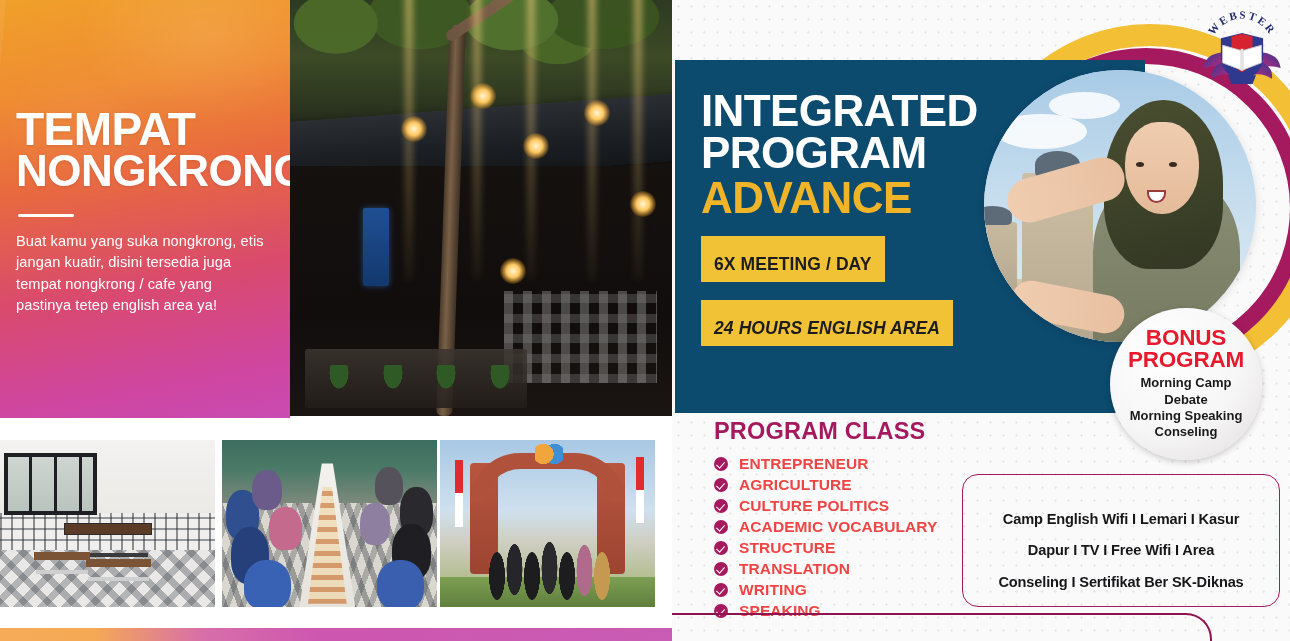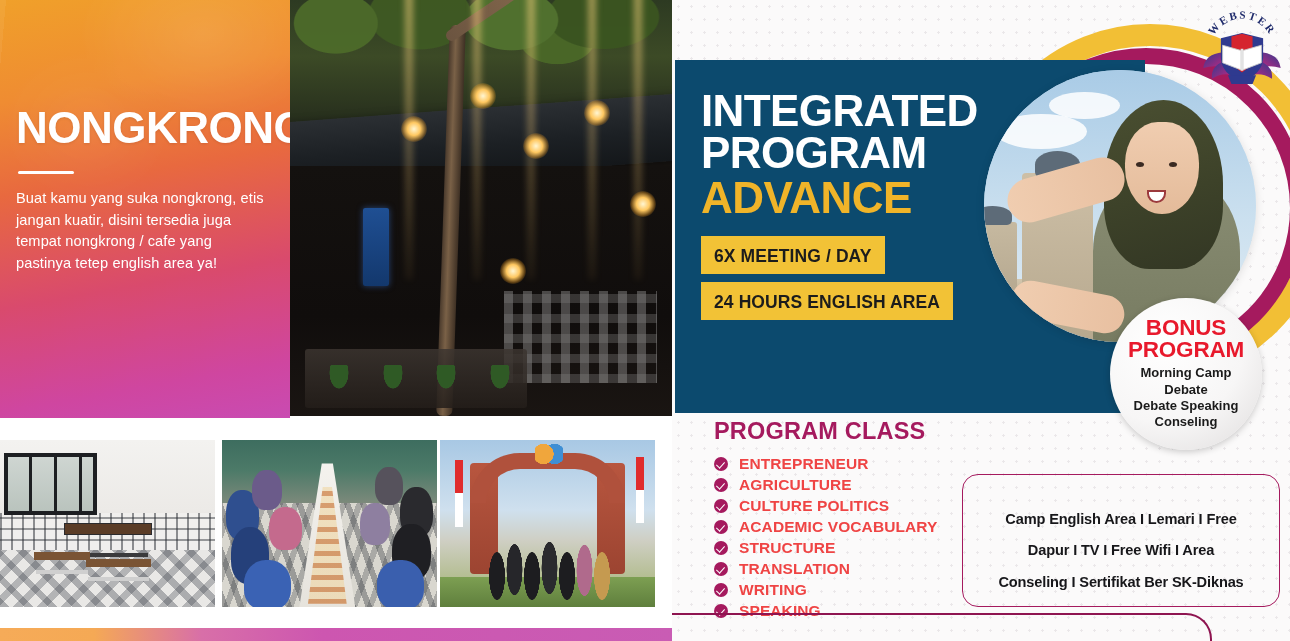--- a/index.html
+++ b/index.html
@@ -238,24 +238,24 @@
     color:#ffffff; font-weight:800; font-size:44px; line-height:.96;
     letter-spacing:-.6px; text-transform:uppercase;
   }
   #prog-advance {
     color:#f0b429; font-weight:800; font-size:44px; line-height:1.0;
     letter-spacing:-.5px; text-transform:uppercase; margin-top:2px;
   }
   .yellow-pill {
     display:inline-block; background:#f2c236; color:#1c1c1c;
     font-weight:800; font-size:17.5px; letter-spacing:.1px;
-    padding:10px 13px 7px; margin-top:12px; text-transform:uppercase;
+    padding:18px 13px 7px; margin-top:12px; text-transform:uppercase;
   }
   #pill-meeting { margin-top:16px; }
-  #pill-hours { margin-top:8px; }
+  #pill-hours { margin-top:18px;font-style:italic; }
 
   
   #hero-circle {
     position:absolute; right:34px; top:70px; width:272px; height:272px;
     border-radius:50%; overflow:hidden;
     background:linear-gradient(180deg,#bcd6ea 0%,#d7e6f1 48%,#cfd6cf 100%);
     box-shadow:0 2px 10px rgba(0,0,0,.12);
   }
   .tb-sky { position:absolute; inset:0; background:linear-gradient(180deg,#a9cbe6 0%,#cbe0ef 55%,#e2ecf3 100%); }
   .tb-cloud { position:absolute; border-radius:50%; background:rgba(255,255,255,.85); }
@@ -310,21 +310,21 @@
     position:absolute; left:10%; bottom:6%; width:42%; height:14%;
     background:linear-gradient(90deg,#f0cdb0,#e8c0a1);
     border-radius:22px; transform:rotate(11deg);
   }
 
   
   #webster-logo { position:absolute; right:4px; top:2px; width:88px; height:90px; }
 
   
   #bonus-circle {
-    position:absolute; right:28px; top:298px; width:152px; height:152px;
+    position:absolute; right:28px; top:308px; width:152px; height:152px;
     border-radius:50%;
     background:radial-gradient(circle at 36% 30%, #ffffff 0%, #f7f6f6 55%, #e6e4e4 86%, #d8d5d5 100%);
     box-shadow:0 2px 7px rgba(0,0,0,.20);
     display:flex; flex-direction:column; align-items:center; justify-content:center;
     text-align:center; padding:0 8px;
   }
   #bonus-title {
     color:#e8192c; font-weight:800; font-size:22.5px; line-height:.96;
     letter-spacing:-.2px; text-transform:uppercase;
   }
@@ -375,20 +375,21 @@
 </style>
 </head>
 <body>
 
 <div id="left-half">
 
   <div id="hero-card">
     <div class="ghost"></div>
     <div id="hero-inner">
       <div id="hero-title">
+        <span>TEMPAT</span>
         <span class="l2">NONGKRONG</span>
       </div>
       <div id="hero-rule"></div>
       <div id="hero-sub">Buat kamu yang suka nongkrong, etis jangan kuatir, disini tersedia juga tempat nongkrong / cafe yang pastinya tetep english area ya!</div>
     </div>
   </div>
 
   <div id="cafe-photo">
     <div class="cafe-sky"></div>
     <div class="cafe-foliage"></div>
@@ -532,21 +533,21 @@
   </svg>
 
   <div id="bonus-circle">
     <div id="bonus-title">
       <div>BONUS</div>
       <div>PROGRAM</div>
     </div>
     <div id="bonus-list">
       <div>Morning Camp</div>
       <div>Debate</div>
-      <div>Debate Speaking</div>
+      <div>Morning Speaking</div>
       <div>Conseling</div>
     </div>
   </div>
 
   <div id="program-class">
     <div id="pc-heading">PROGRAM CLASS</div>
 
     <div class="pc-item">
       <span class="check-badge"></span>
       <span class="pc-label">ENTREPRENEUR</span>
@@ -576,20 +577,20 @@
       <span class="pc-label">WRITING</span>
     </div>
     <div class="pc-item">
       <span class="check-badge"></span>
       <span class="pc-label">SPEAKING</span>
     </div>
   </div>
 
   <div id="fasilitas-box">
     <div id="fas-lines">
-      <div class="fas-line">Camp English Area I Lemari I Free</div>
+      <div class="fas-line">Camp English Wifi I Lemari I Kasur</div>
       <div class="fas-line">Dapur I TV I Free Wifi I Area</div>
       <div class="fas-line">Conseling I Sertifikat Ber SK-Diknas</div>
     </div>
   </div>
 
   <div id="bottom-curve"></div>
 </div>
 
 </body></html>

